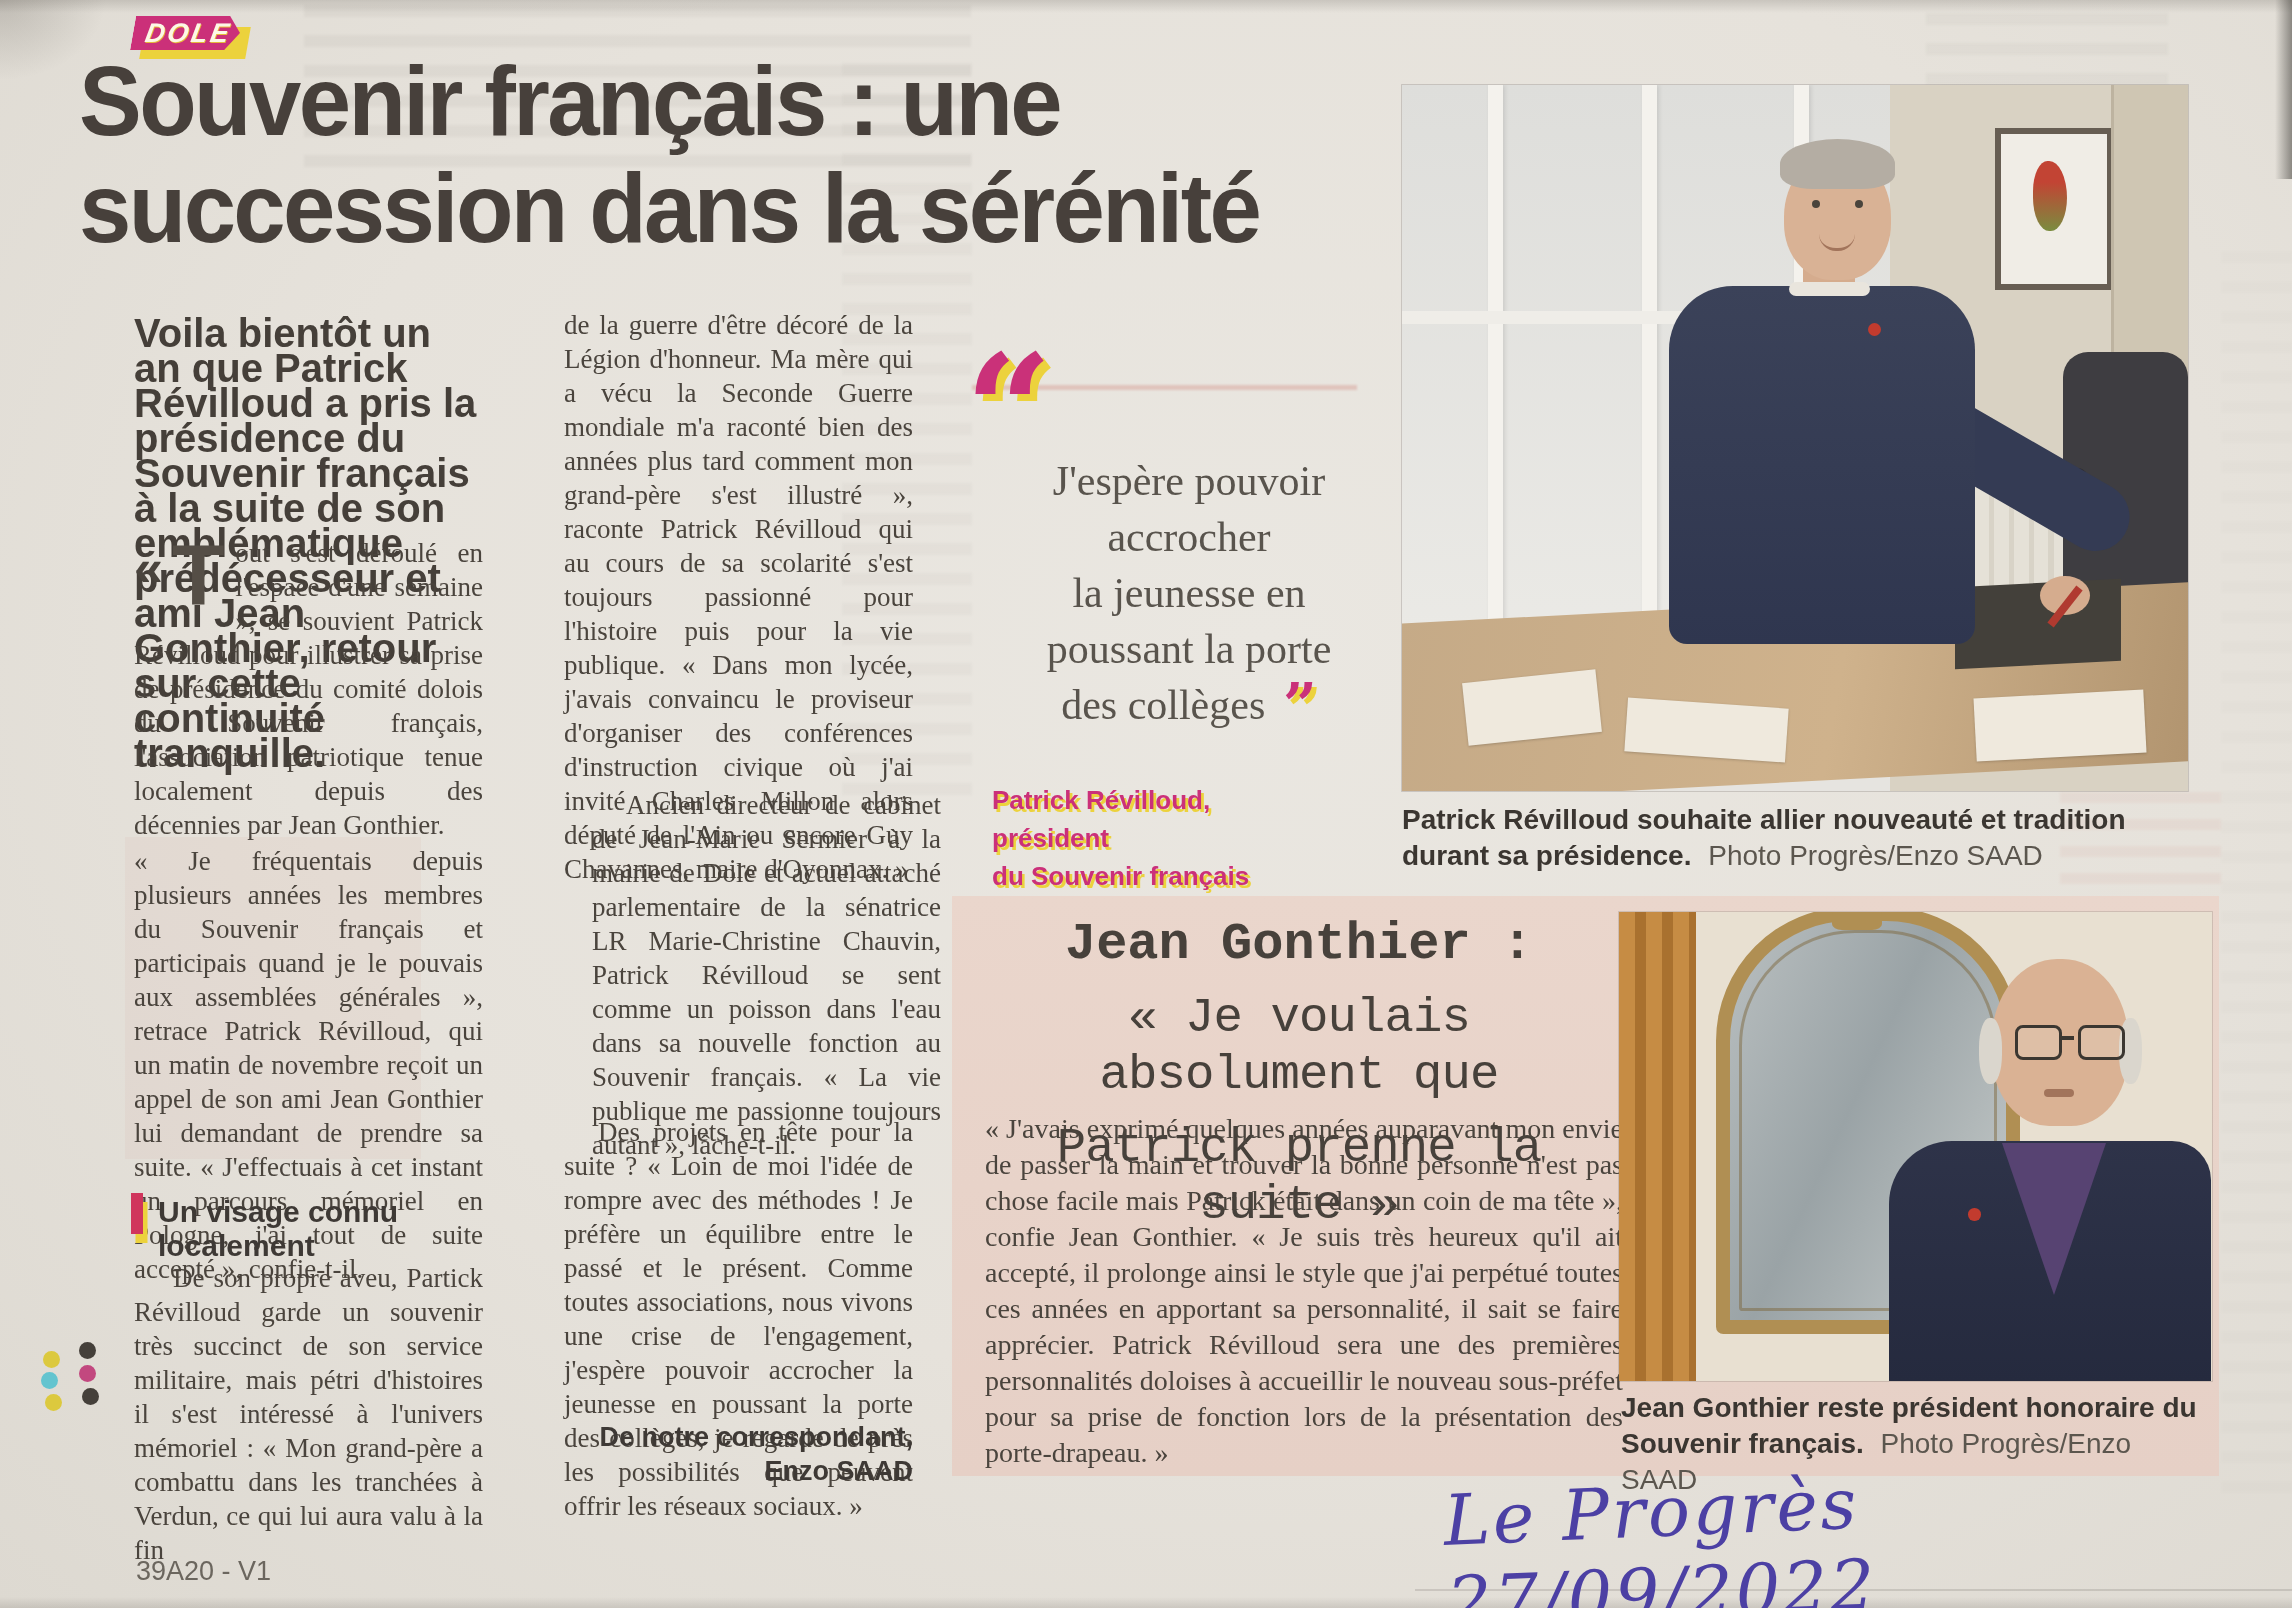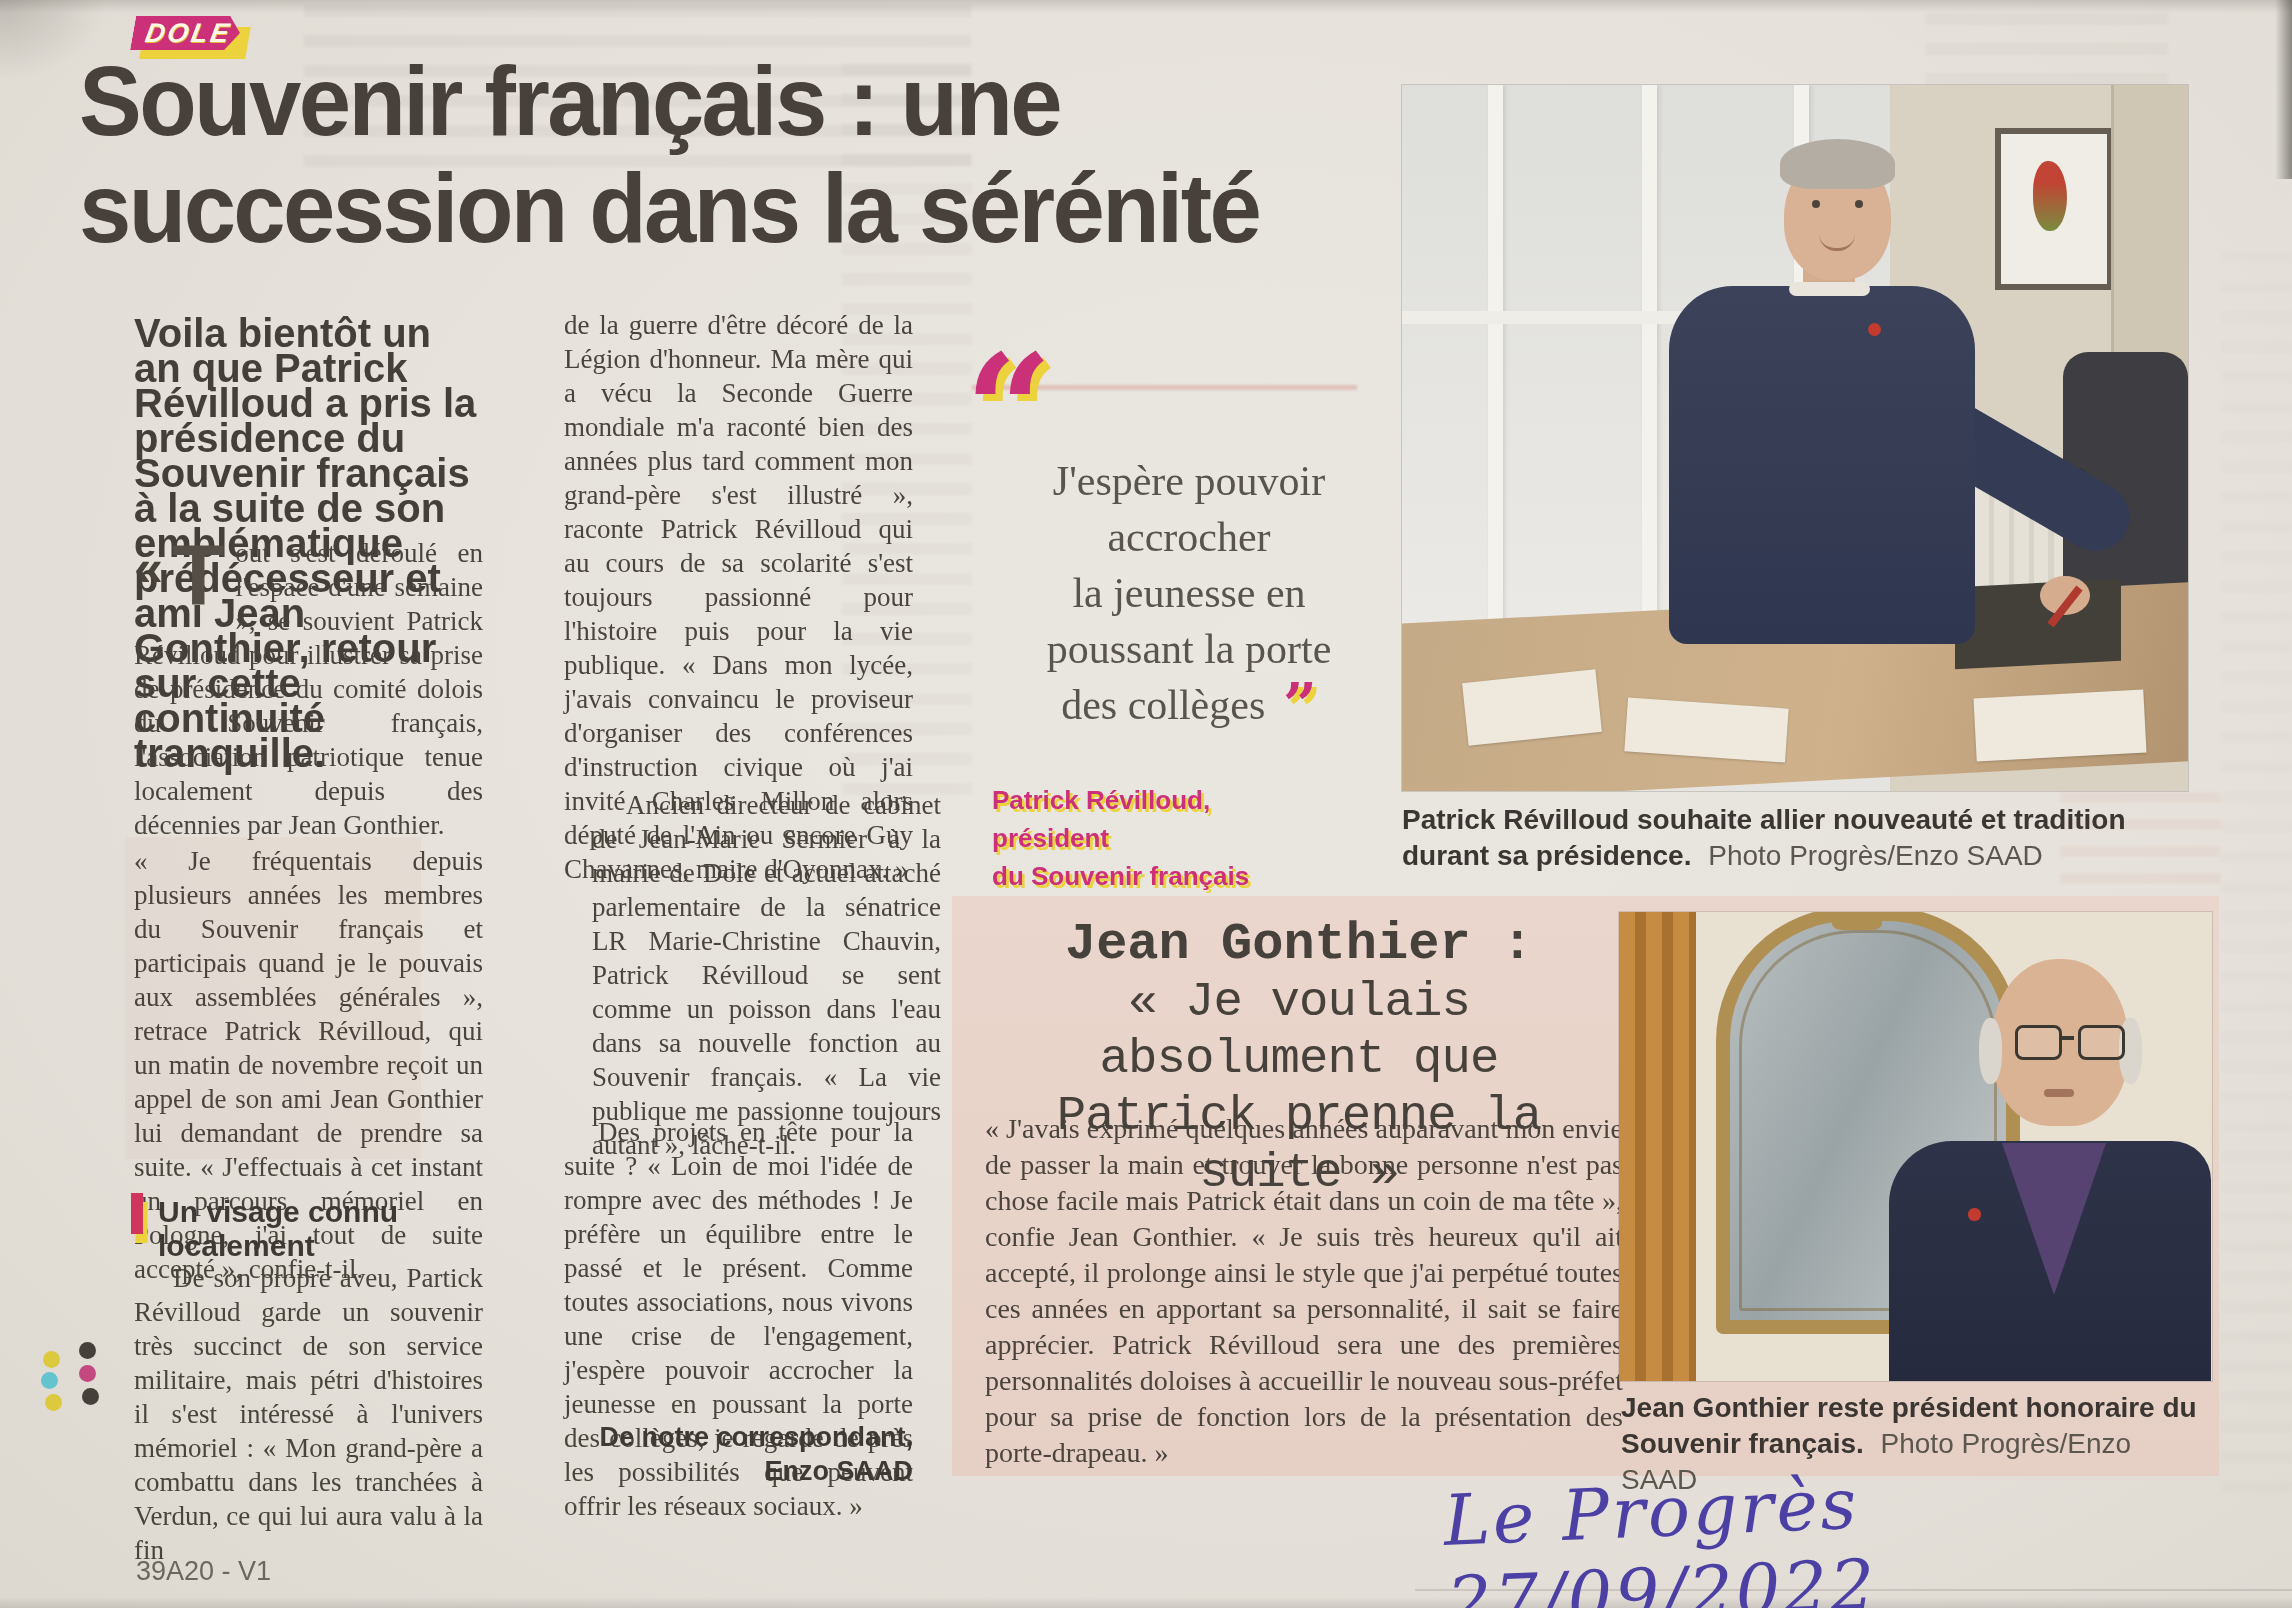--- a/index.html
+++ b/index.html
@@ -86,21 +86,21 @@
   .p1-smile{left:417px;top:149px;width:36px;height:14.3px;border-bottom:3.6px solid #a2745b;border-radius:0 0 19.7px 19.7px;}
   .p1-pin{left:466px;top:238px;width:13.4px;height:13.4px;background:#c23b2e;border-radius:50%;}
   .caption{font-family:"Liberation Sans",sans-serif;font-size:28px;line-height:36px;}
   .cap-bold{font-weight:bold;color:#3b3631;}
   .cap-credit{color:#5b564e;margin-left:9px;}
   .caption1{left:1402px;top:802px;width:788px;}
   
   .panel{left:952px;top:896px;width:1267px;height:580px;background:linear-gradient(#ead6cc,#e6d0c6);}
   .panel-title{left:972px;top:915px;width:654px;text-align:center;font-family:Liberation Mono, monospace;color:#47413b;}
   .panel-title .t1{font-weight:bold;font-size:52px;line-height:59px;}
-  .panel-title .t2{font-weight:normal;font-size:49px;line-height:57px;letter-spacing:-0.9px;}
+  .panel-title .t2{font-weight:normal;font-size:49px;line-height:57px;letter-spacing:-0.9px;margin-top:16px;}
   .panel-body{left:985px;top:1111px;width:638px;font-size:28px;line-height:36px;}
   
   .photo2{left:1619px;top:912px;width:593px;height:469px;background:#e8e0d1;overflow:hidden;
         box-shadow:0 0 0 0.9px rgba(90,85,78,.22);}
   .photo2 div{position:absolute;}
   .p2-curtain{left:0;top:0;width:77px;height:469px;background:repeating-linear-gradient(90deg,#c68c44 0 16px,#a9712f 16px 27px);}
   .p2-mirror{left:97px;top:-5.4px;width:276px;height:399px;border:14.3px solid #b08f53;border-radius:134px 134px 7.2px 7.2px;
         background:linear-gradient(115deg,#b9bfc0,#9aa3a6 45%,#c7cccb);}
   .p2-mirror-inner{left:9px;top:9px;right:9px;bottom:9px;border:3.6px solid rgba(122,98,52,.45);border-radius:116px 116px 3.6px 3.6px;}
   .p2-crest{left:213px;top:-12.5px;width:50px;height:30px;background:#b08f53;border-radius:50% 50% 20% 20%;}

